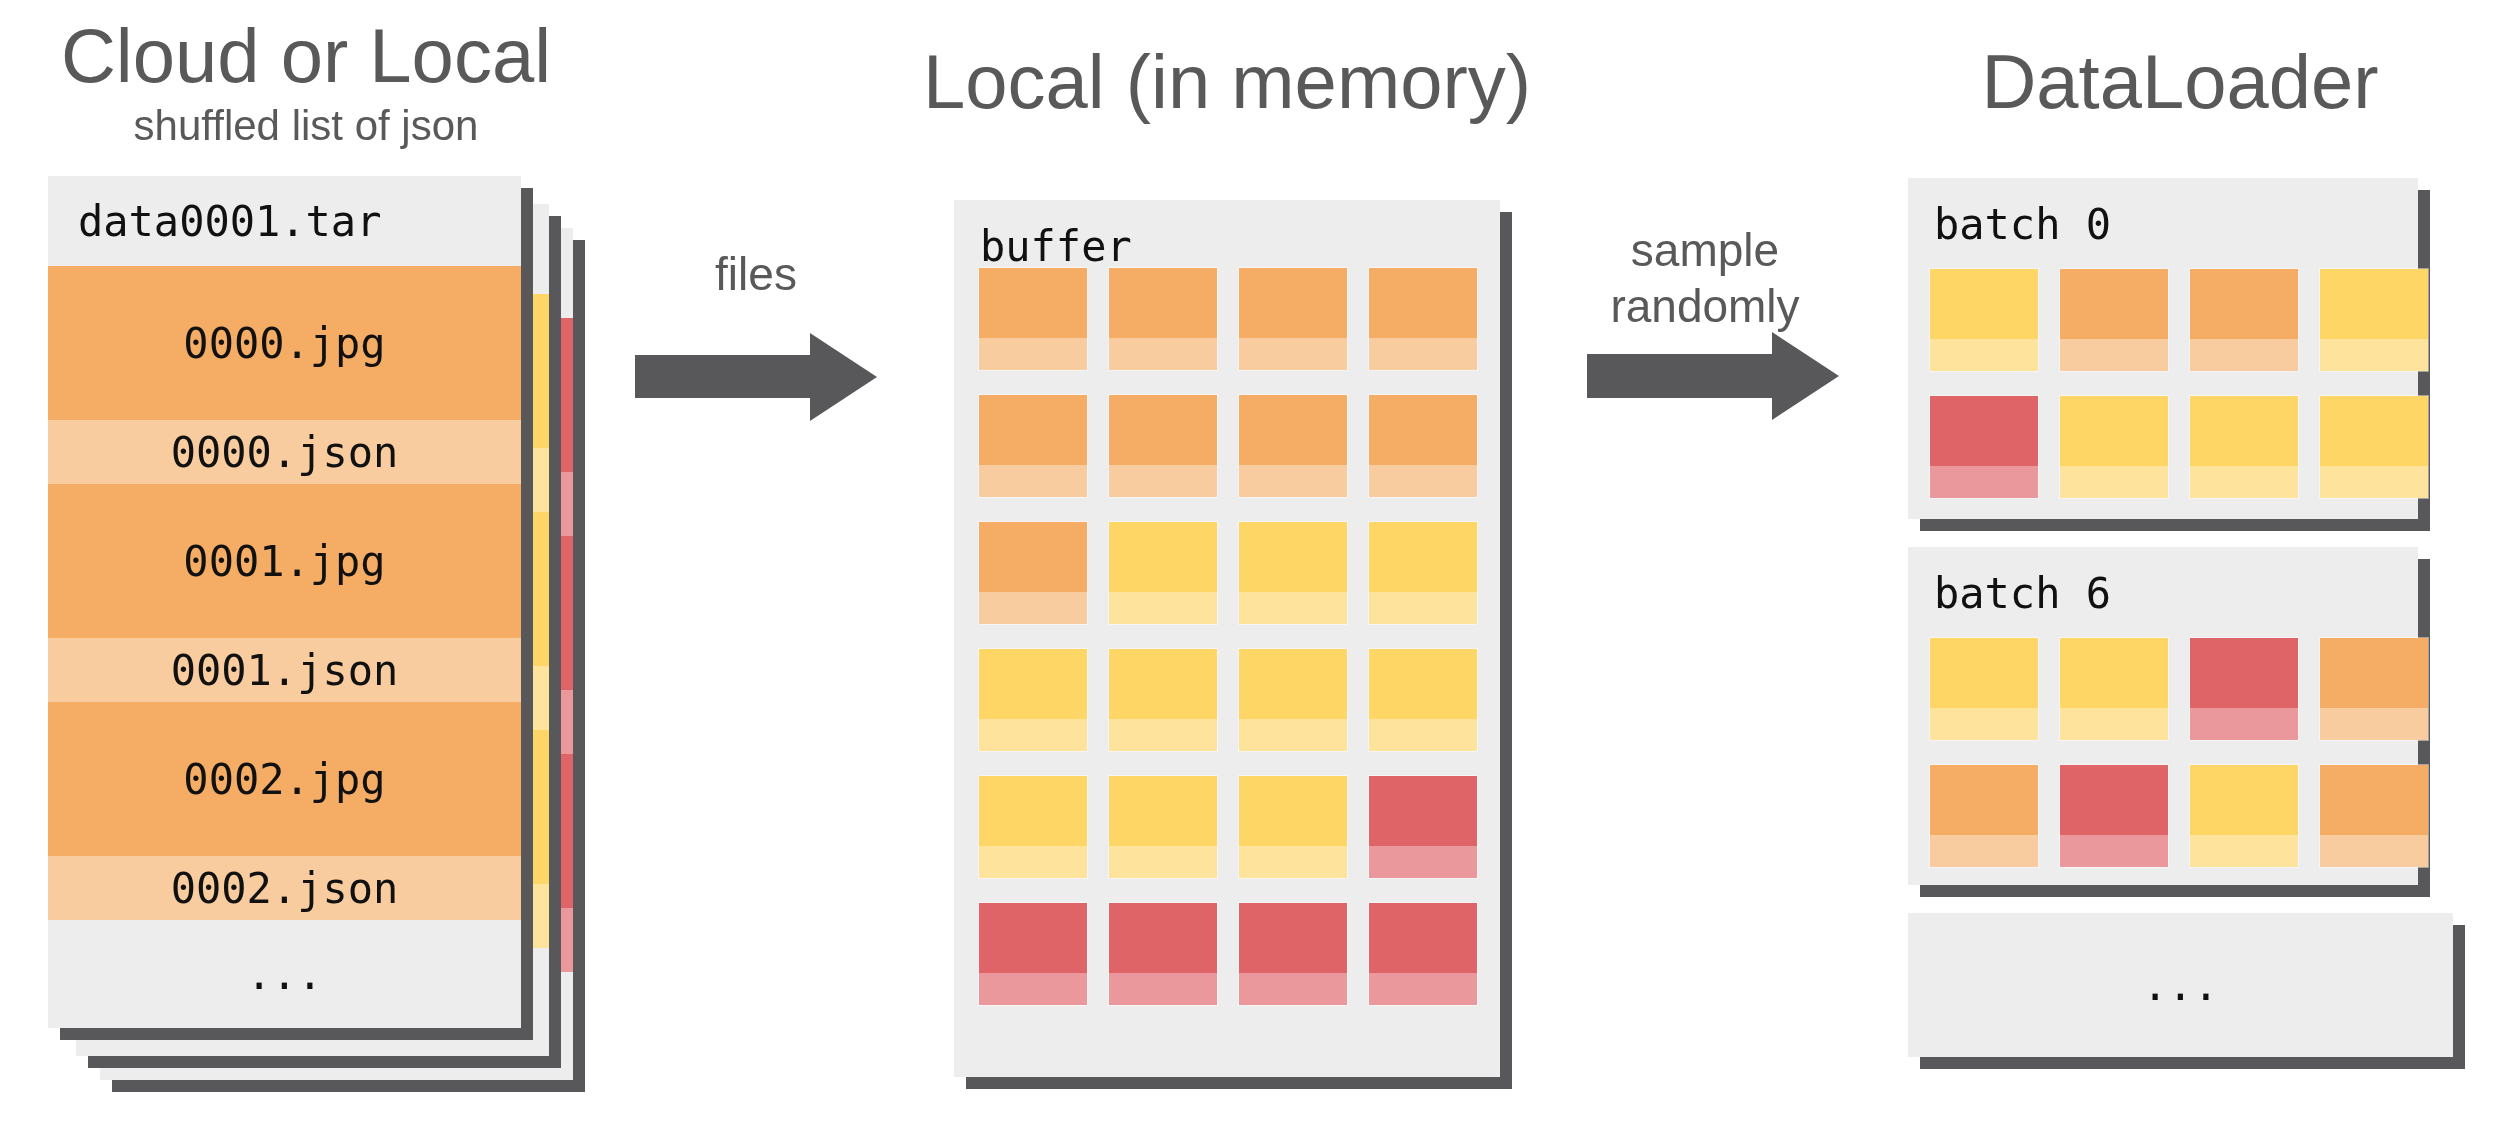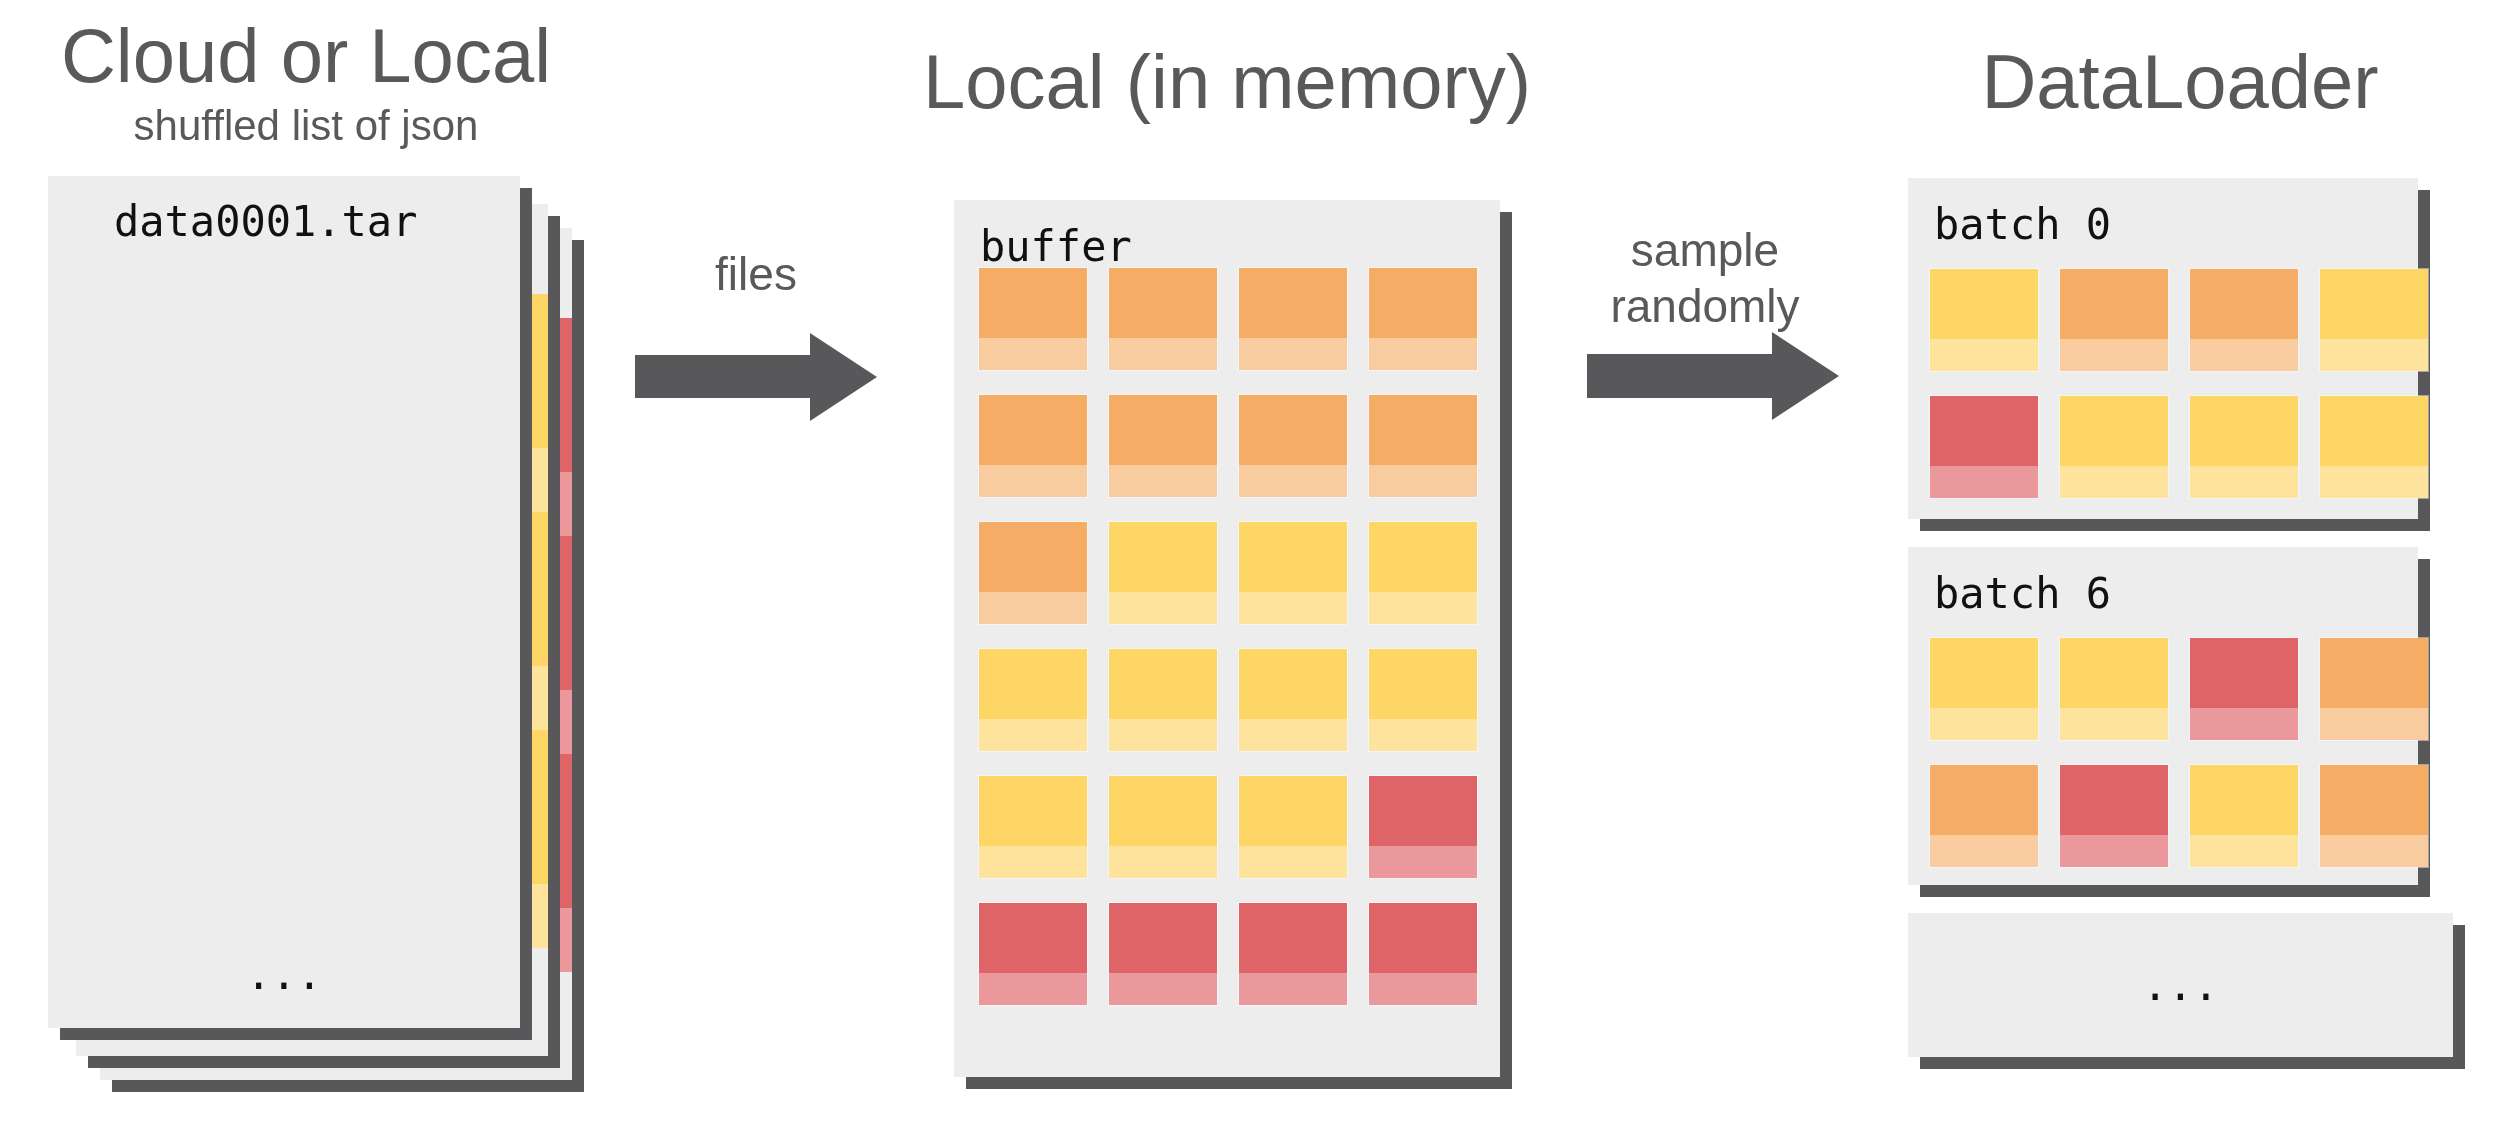--- a/index.html
+++ b/index.html
@@ -23,21 +23,21 @@
   
   .card{
     position:absolute;background:var(--card-bg);
     box-shadow:12px 12px 0 var(--dark);
   }
   .card-label{
     position:absolute;top:22px;left:26px;font-size:42px;
     font-family:"DejaVu Sans Mono",monospace;color:var(--mono-text);
   }
   
-  .tar-card{left:48px;top:176px;width:436px;height:852px;padding-left:36px;}
+  .tar-card{left:48px;top:176px;width:473px;height:852px;}
   .tar-card.front{z-index:3;}
   .tar-card.behind{z-index:1;}
   .tar-header{
     height:90px;display:flex;align-items:center;padding-left:30px;
     font-size:42px;font-family:"DejaVu Sans Mono",monospace;color:var(--mono-text);
   }
   .file-row{
     display:flex;align-items:center;justify-content:center;
     font-size:42px;font-family:"DejaVu Sans Mono",monospace;color:var(--mono-text);
   }
@@ -88,20 +88,28 @@
 <div id="stage">
 
   <div class="title" style="left:306px;top:14px">Cloud or Local</div>
   <div class="subtitle" style="left:306px;top:102px">shuffled list of json</div>
   <div class="title" style="left:2180px;top:40px">DataLoader</div>
   <div class="title" style="left:1227px;top:40px">Local (in memory)</div>
 
   <div id="tar-stack">
     <div class="card tar-card front">
       <div class="tar-header">data0001.tar</div>
+      <div>
+          <div class="file-row jpg">0000.jpg</div>
+          <div class="file-row json">0000.json</div>
+          <div class="file-row jpg">0001.jpg</div>
+          <div class="file-row json">0001.json</div>
+          <div class="file-row jpg">0002.jpg</div>
+          <div class="file-row json">0002.json</div>
+        </div>
       <div class="tar-footer">...</div>
     </div>
   <div class="card tar-card behind" style="left: 76px; top: 204px; z-index: 2;">
         <div class="tar-header"></div>
         <div class="file-row jpg" style="background: var(--yellow);"></div>
         <div class="file-row json" style="background: var(--yellow-light);"></div>
         <div class="file-row jpg" style="background: var(--yellow);"></div>
         <div class="file-row json" style="background: var(--yellow-light);"></div>
         <div class="file-row jpg" style="background: var(--yellow);"></div>
         <div class="file-row json" style="background: var(--yellow-light);"></div>

